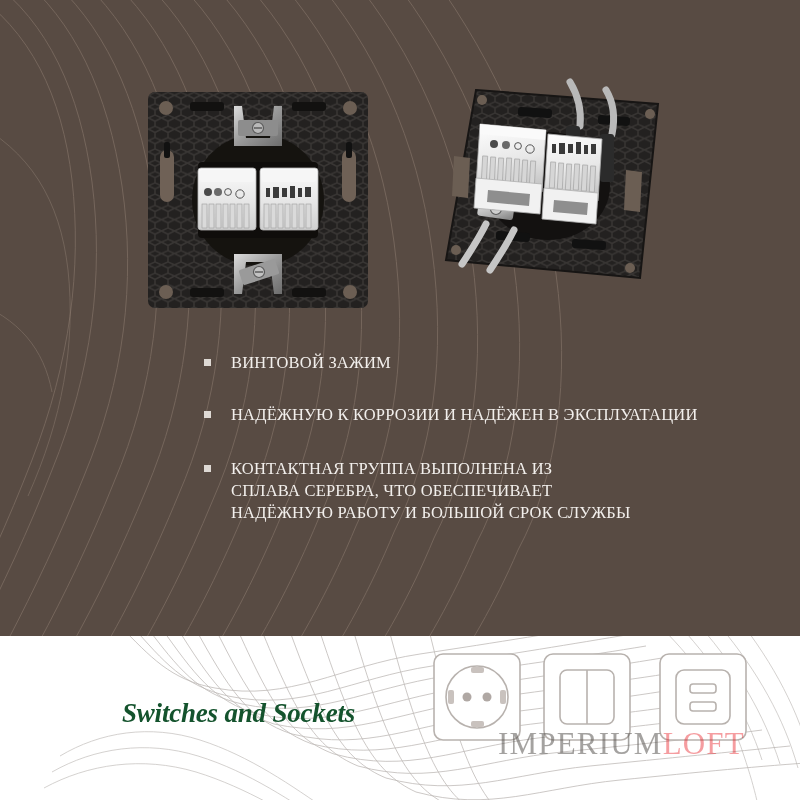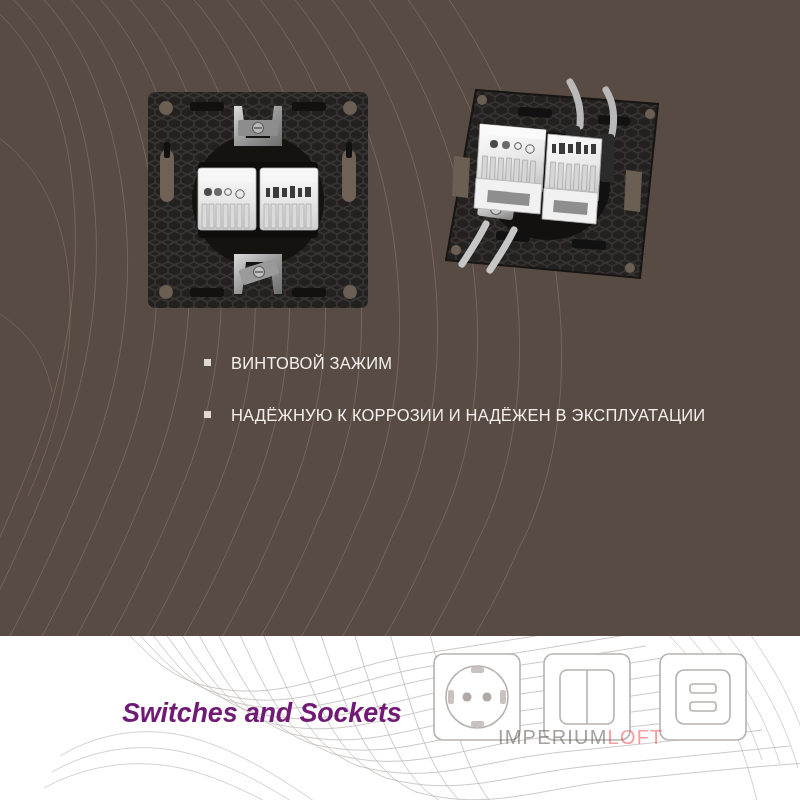--- a/index.html
+++ b/index.html
@@ -5,21 +5,21 @@
   html, body {
     margin: 0;
     padding: 0;
     background: #ffffff;
   }
   #page {
     position: relative;
     width: 800px;
     height: 800px;
     overflow: hidden;
-    font-family: Liberation Sans, sans-serif;
+    font-family: Liberation Serif, serif;
     background: #ffffff;
   }
 
   
   #brown-panel {
     position: absolute;
     left: 0; top: 0;
     width: 800px;
     height: 636px;
     background: #584b43;
@@ -91,40 +91,40 @@
     pointer-events: none;
   }
 
   #tagline {
     position: absolute;
     left: 122px;
     top: 698px;
     font-size: 27px;
     font-weight: bold;
     font-style: italic;
-    color: #701a75;
+    color: #14532d;
     letter-spacing: -0.2px;
     white-space: nowrap;
   }
 
   
   #icon-row {
     position: absolute;
     left: 432px;
     top: 648px;
     width: 330px;
     height: 100px;
   }
 
   
   #brand-watermark {
     position: absolute;
     left: 498px;
     top: 726px;
-    font-size: 20px;
+    font-size: 31px;
     letter-spacing: 1.2px;
     white-space: nowrap;
     font-weight: 400;
   }
   #brand-imperium { color: rgba(90, 85, 82, 0.55); }
   #brand-loft { color: rgba(232, 21, 28, 0.42); }
 </style>
 </head>
 <body>
 
@@ -370,20 +370,28 @@
         </div>
       </div>
 
       <div class="feature-item" style="margin-bottom:32px;">
         <span class="feature-bullet"></span>
         <div class="feature-lines">
           <div class="feature-line">НАДЁЖНУЮ К КОРРОЗИИ И НАДЁЖЕН В ЭКСПЛУАТАЦИИ</div>
         </div>
       </div>
 
+      <div class="feature-item">
+        <span class="feature-bullet"></span>
+        <div class="feature-lines">
+          <div class="feature-line">КОНТАКТНАЯ ГРУППА ВЫПОЛНЕНА ИЗ</div>
+          <div class="feature-line">СПЛАВА СЕРЕБРА, ЧТО ОБЕСПЕЧИВАЕТ</div>
+          <div class="feature-line">НАДЁЖНУЮ РАБОТУ И БОЛЬШОЙ СРОК СЛУЖБЫ</div>
+        </div>
+      </div>
 
     </div>
   </div>
 
   <div id="white-panel">
     <svg id="white-contours" viewBox="0 0 800 164" preserveAspectRatio="none">
       <g fill="none" stroke="#a9a3a0" stroke-width="0.8" opacity="0.75">
         <path d="M120,-10 C150,20 170,44 215,52 C290,66 340,30 420,18 C500,6 560,-4 620,-14"></path>
         <path d="M132,-10 C164,26 184,50 228,60 C302,76 352,42 432,30 C512,18 572,8 632,-2"></path>
         <path d="M146,-10 C178,32 198,58 242,68 C316,84 366,52 446,40 C526,28 586,20 646,10"></path>

